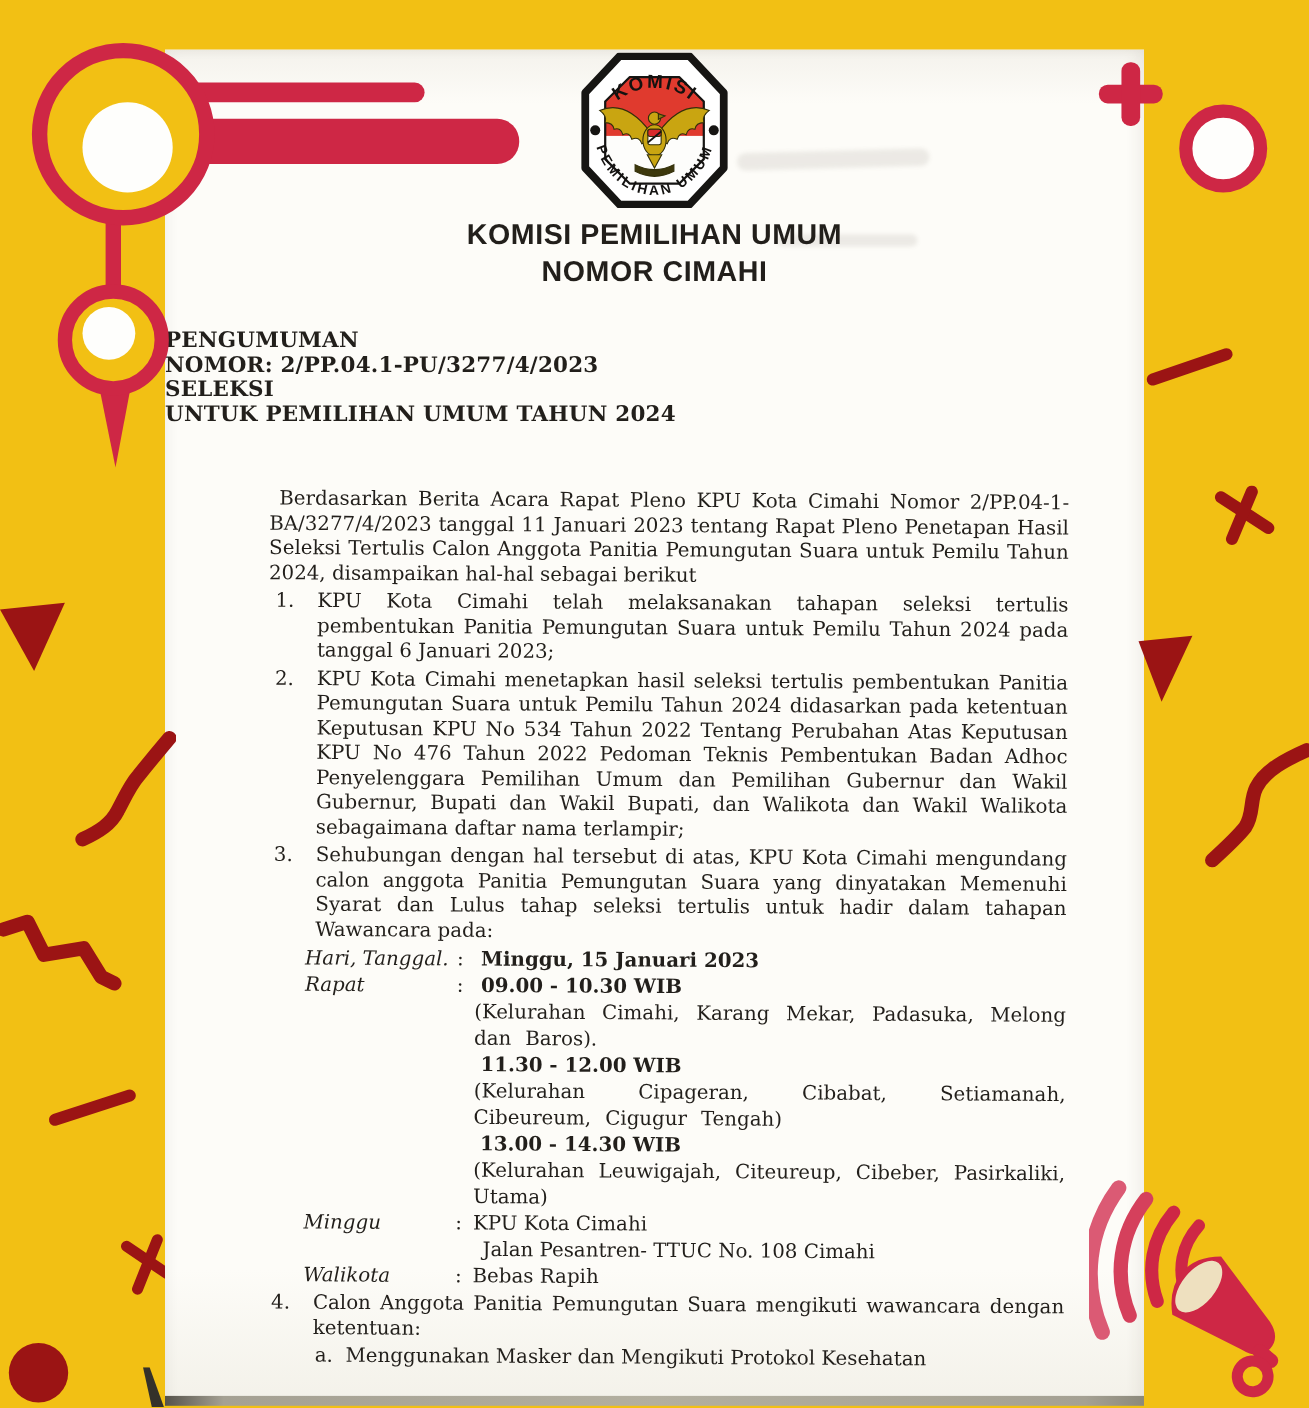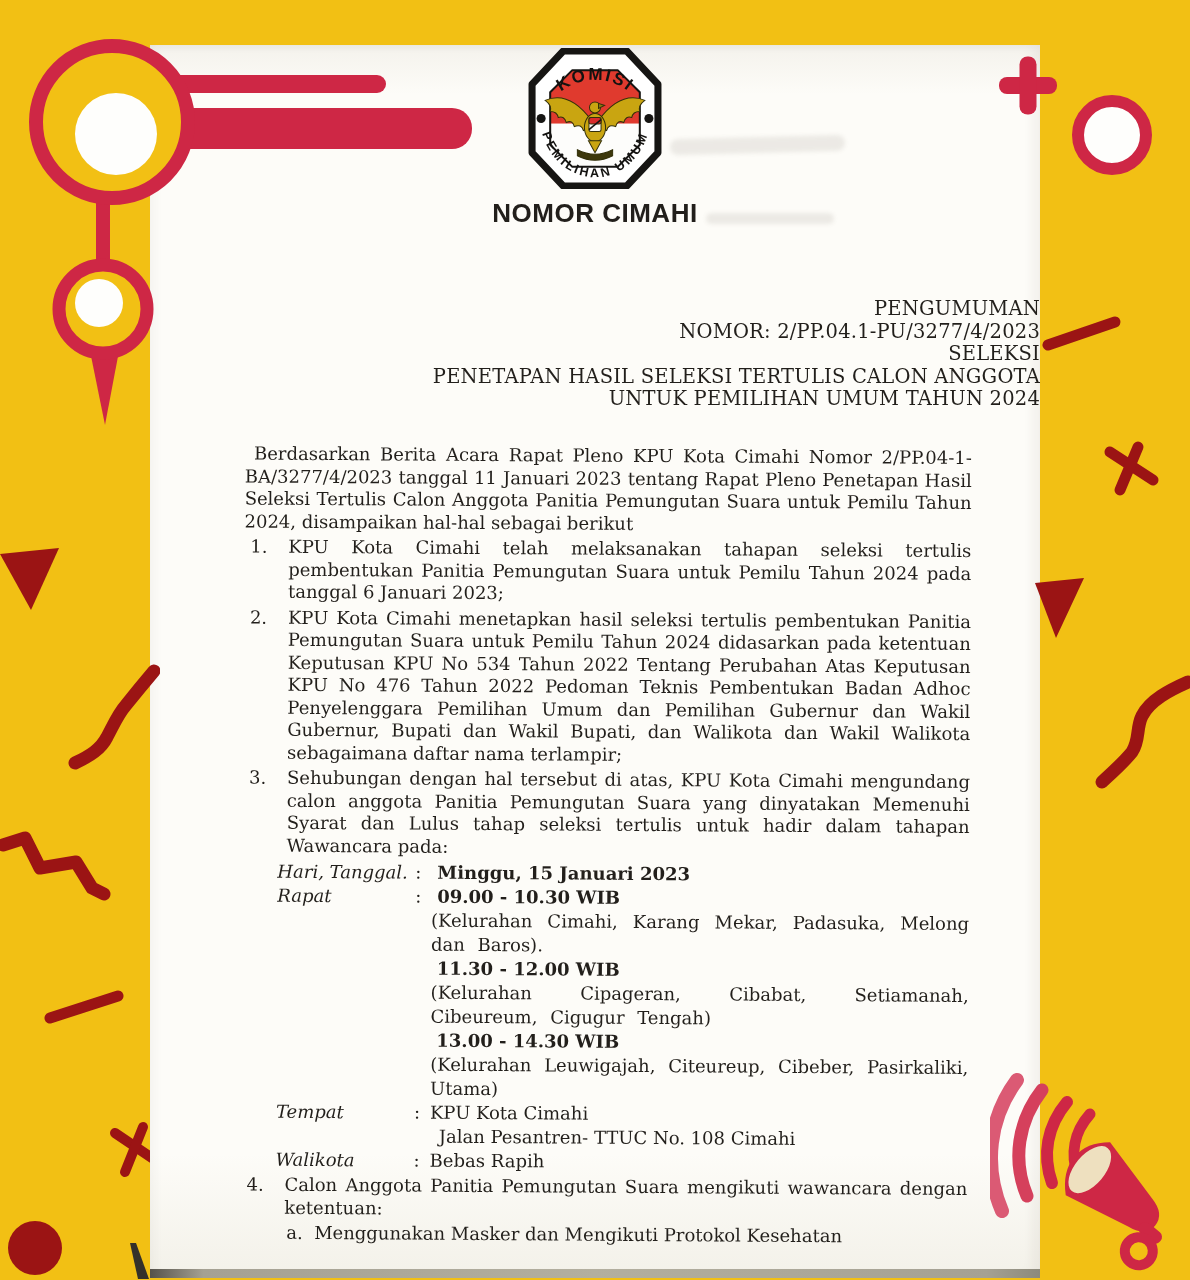--- a/index.html
+++ b/index.html
@@ -17,22 +17,22 @@
 
   
   .ghost{position:absolute;background:#7d746a;opacity:.13;filter:blur(2px);border-radius:8px;}
   .ghost1{left:520px;top:92px;width:175px;height:16px;transform:rotate(-1.5deg);}
   .ghost2{left:556px;top:168px;width:128px;height:11px;}
 
   
   .ink{color:#221f1b;}
   .org-header{position:absolute;left:0;top:152px;width:100%;text-align:center;
               font-weight:bold;font-size:26px;line-height:33px;letter-spacing:.5px;}
-  .title-block{position:absolute;left:0;top:253px;width:100%;text-align:right;
-               font-family:"DejaVu Serif","Liberation Serif",serif;font-weight:normal;
+  .title-block{position:absolute;left:0;top:253px;width:100%;text-align:left;
+               font-family:"DejaVu Serif","Liberation Serif",serif;font-weight:bold;
                font-size:19.5px;line-height:22.5px;letter-spacing:.2px;}
   .content{position:absolute;left:95px;top:402px;width:727px;
            font-family:"DejaVu Serif","Liberation Serif",serif;
            font-size:18px;line-height:22.5px;transform:rotate(.35deg);transform-origin:top right;}
   .intro{margin:0 0 3px 0;text-align:justify;text-indent:9px;}
   .li{display:flex;margin-bottom:3px;}
   .num{flex:0 0 44px;padding-left:6px;}
   .it{flex:1;text-align:justify;}
   .sched{margin:0 0 2px 35px;line-height:24px;}
   .srow{display:flex;}
@@ -101,28 +101,28 @@
 
       <text font-family="Liberation Sans, sans-serif" font-weight="bold" font-size="17" letter-spacing="2" fill="#131210">
         <textPath href="#topArc" startOffset="50%" text-anchor="middle">KOMISI</textPath>
       </text>
       <text font-family="Liberation Sans, sans-serif" font-weight="bold" font-size="12.5" letter-spacing="2.5" fill="#131210">
         <textPath href="#botArc" startOffset="50%" text-anchor="middle">PEMILIHAN UMUM</textPath>
       </text>
     </svg>
 
     <div class="org-header ink">
+      <div>KOMISI PEMILIHAN UMUM</div>
       <div>NOMOR CIMAHI</div>
     </div>
 
     <div class="title-block ink">
       <div>PENGUMUMAN</div>
       <div>NOMOR: 2/PP.04.1-PU/3277/4/2023</div>
       <div>SELEKSI</div>
-      <div>PENETAPAN HASIL SELEKSI TERTULIS CALON ANGGOTA</div>
       <div>UNTUK PEMILIHAN UMUM TAHUN 2024</div>
     </div>
 
     <div class="content ink">
       <p class="intro">Berdasarkan Berita Acara Rapat Pleno KPU Kota Cimahi Nomor 2/PP.04-1-BA/3277/4/2023 tanggal 11 Januari 2023 tentang Rapat Pleno Penetapan Hasil Seleksi Tertulis Calon Anggota Panitia Pemungutan Suara untuk Pemilu Tahun 2024, disampaikan hal-hal sebagai berikut</p>
 
       <div class="li">
         <span class="num">1.</span>
         <div class="it">KPU Kota Cimahi telah melaksanakan tahapan seleksi tertulis pembentukan Panitia Pemungutan Suara untuk Pemilu Tahun 2024 pada tanggal 6 Januari 2023;</div>
       </div>
@@ -167,21 +167,21 @@
           <span class="slabel"></span>
             <span class="ssep"></span>
           <span class="sval b">13.00 - 14.30 WIB</span>
         </div>
         <div class="srow">
           <span class="slabel"></span>
             <span class="ssep"></span>
           <span class="sval wide">(Kelurahan Leuwigajah, Citeureup, Cibeber, Pasirkaliki, Utama)</span>
         </div>
         <div class="srow">
-          <span class="slabel">Tempat</span>
+          <span class="slabel">Minggu</span>
           <span class="ssep">:</span>
           <span class="sval">KPU Kota Cimahi</span>
         </div>
         <div class="srow">
           <span class="slabel"></span>
             <span class="ssep"></span>
           <span class="sval ind">Jalan Pesantren- TTUC No. 108 Cimahi</span>
         </div>
         <div class="srow">
           <span class="slabel">Walikota</span>

